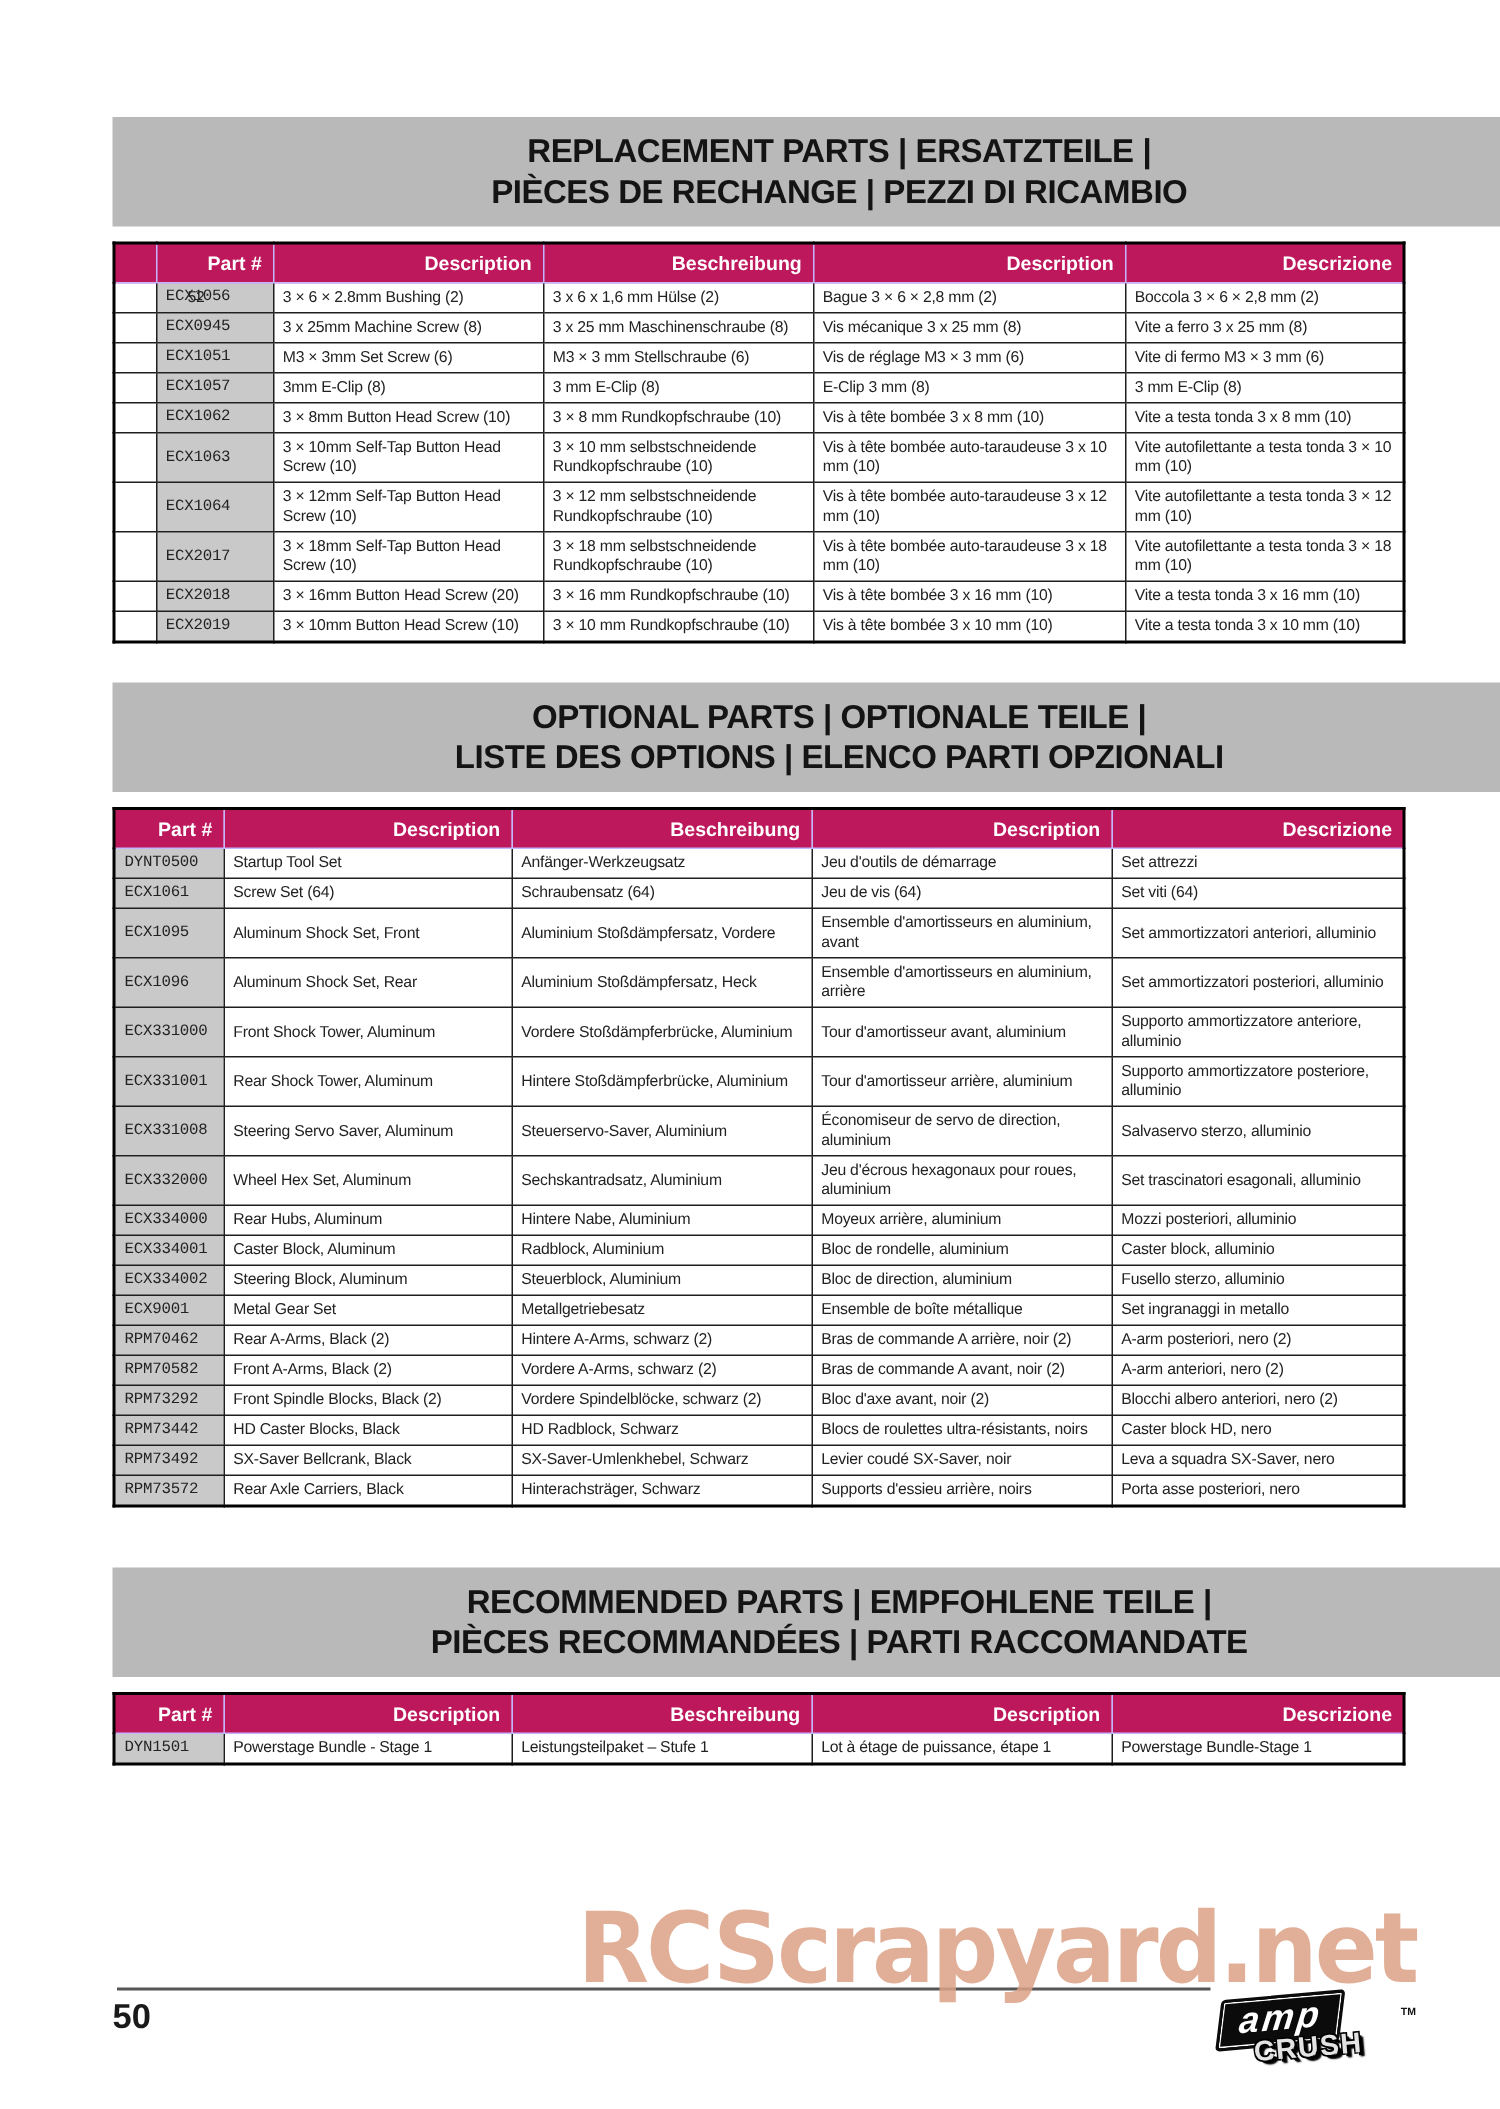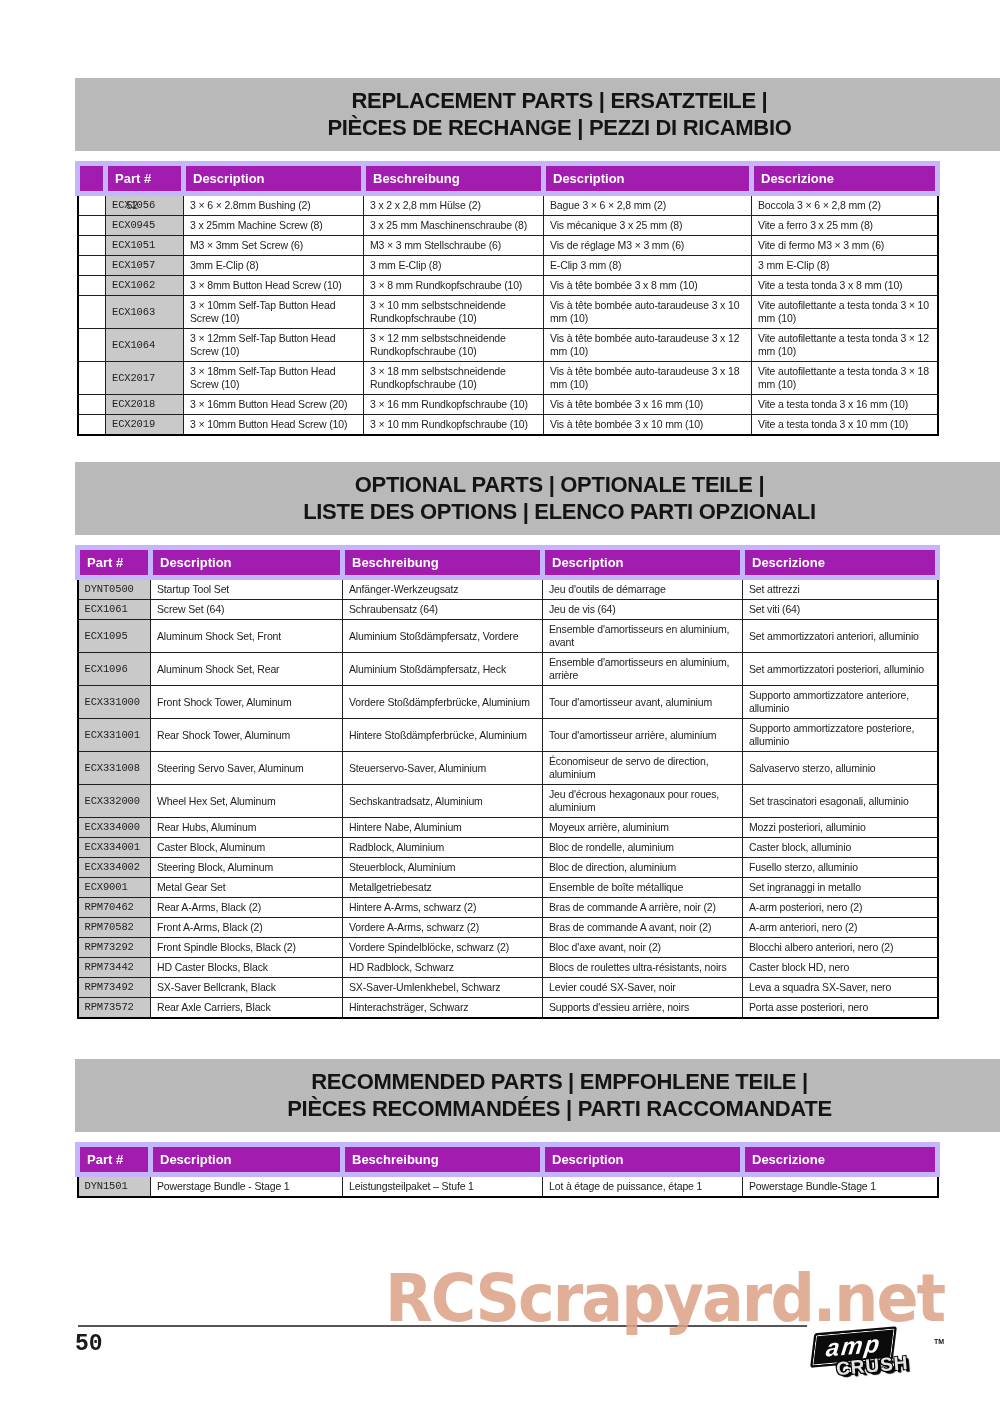--- a/index.html
+++ b/index.html
@@ -16,42 +16,42 @@
   }
   .section-header .line{
     font-weight:bold;font-size:22px;line-height:27px;color:#141414;
     letter-spacing:-0.3px;
   }
 
   
   table{border-collapse:collapse;width:860px;table-layout:fixed;}
   table{border:2px solid #000;}
   th{
-    background:#a21caf;color:#ffffff;font-size:13px;font-weight:bold;
-    text-align:left;padding:5px 7px;border:5px solid #c4b5fd;
+    background:#be185d;color:#ffffff;font-size:13px;font-weight:bold;
+    text-align:right;padding:5px 7px;border:1px solid #c4b5fd;
   }
   td{
     border:1px solid #1f1f1f;background:#ffffff;
     font-size:10.5px;line-height:13px;letter-spacing:-0.15px;
     padding:3px 6px;vertical-align:middle;color:#222;
   }
   td.cell-ref{text-align:center;background:#ffffff;padding-left:48px;}
   td.cell-part{background:#c9c9c9;font-family:Liberation Mono, monospace;}
   .sect{margin-bottom:27px;}
   .sect-replacement{margin-bottom:26px;}
   .sect-optional{margin-bottom:40px;border-radius:32px;}
 
   
   .footer-rule{
     position:absolute;left:78px;top:1325px;width:729px;height:0;
     border-top:2px solid #555;
   }
   .page-number{
     position:absolute;left:75px;top:1331px;
-    font-size:23px;font-weight:bold;color:#1a1a1a;font-family:Liberation Mono, monospace;
+    font-size:23px;font-weight:bold;color:#1a1a1a;
   }
 
   
   .watermark{
     position:absolute;left:385px;top:1262px;width:600px;
     font-family:"DejaVu Sans",sans-serif;font-weight:bold;
     font-size:62px;letter-spacing:-2px;color:#dca287;opacity:0.85;
     white-space:nowrap;transform:scaleY(1.05);z-index:5;
   }
 
@@ -100,21 +100,21 @@
           <th>Beschreibung</th>
           <th>Description</th>
           <th>Descrizione</th>
         </tr>
       </thead>
       <tbody>
           <tr>
             <td class="cell-ref">52</td>
             <td class="cell-part">ECX1056</td>
             <td class="cell-en">3 × 6 × 2.8mm Bushing (2)</td>
-            <td class="cell-de">3 x 2 x 2,8 mm Hülse (2)</td>
+            <td class="cell-de">3 x 6 x 1,6 mm Hülse (2)</td>
             <td class="cell-fr">Bague 3 × 6 × 2,8 mm (2)</td>
             <td class="cell-it">Boccola 3 × 6 × 2,8 mm (2)</td>
           </tr>
           <tr>
             <td class="cell-ref"></td>
             <td class="cell-part">ECX0945</td>
             <td class="cell-en">3 x 25mm Machine Screw (8)</td>
             <td class="cell-de">3 x 25 mm Maschinenschraube (8)</td>
             <td class="cell-fr">Vis mécanique 3 x 25 mm (8)</td>
             <td class="cell-it">Vite a ferro 3 x 25 mm (8)</td>

